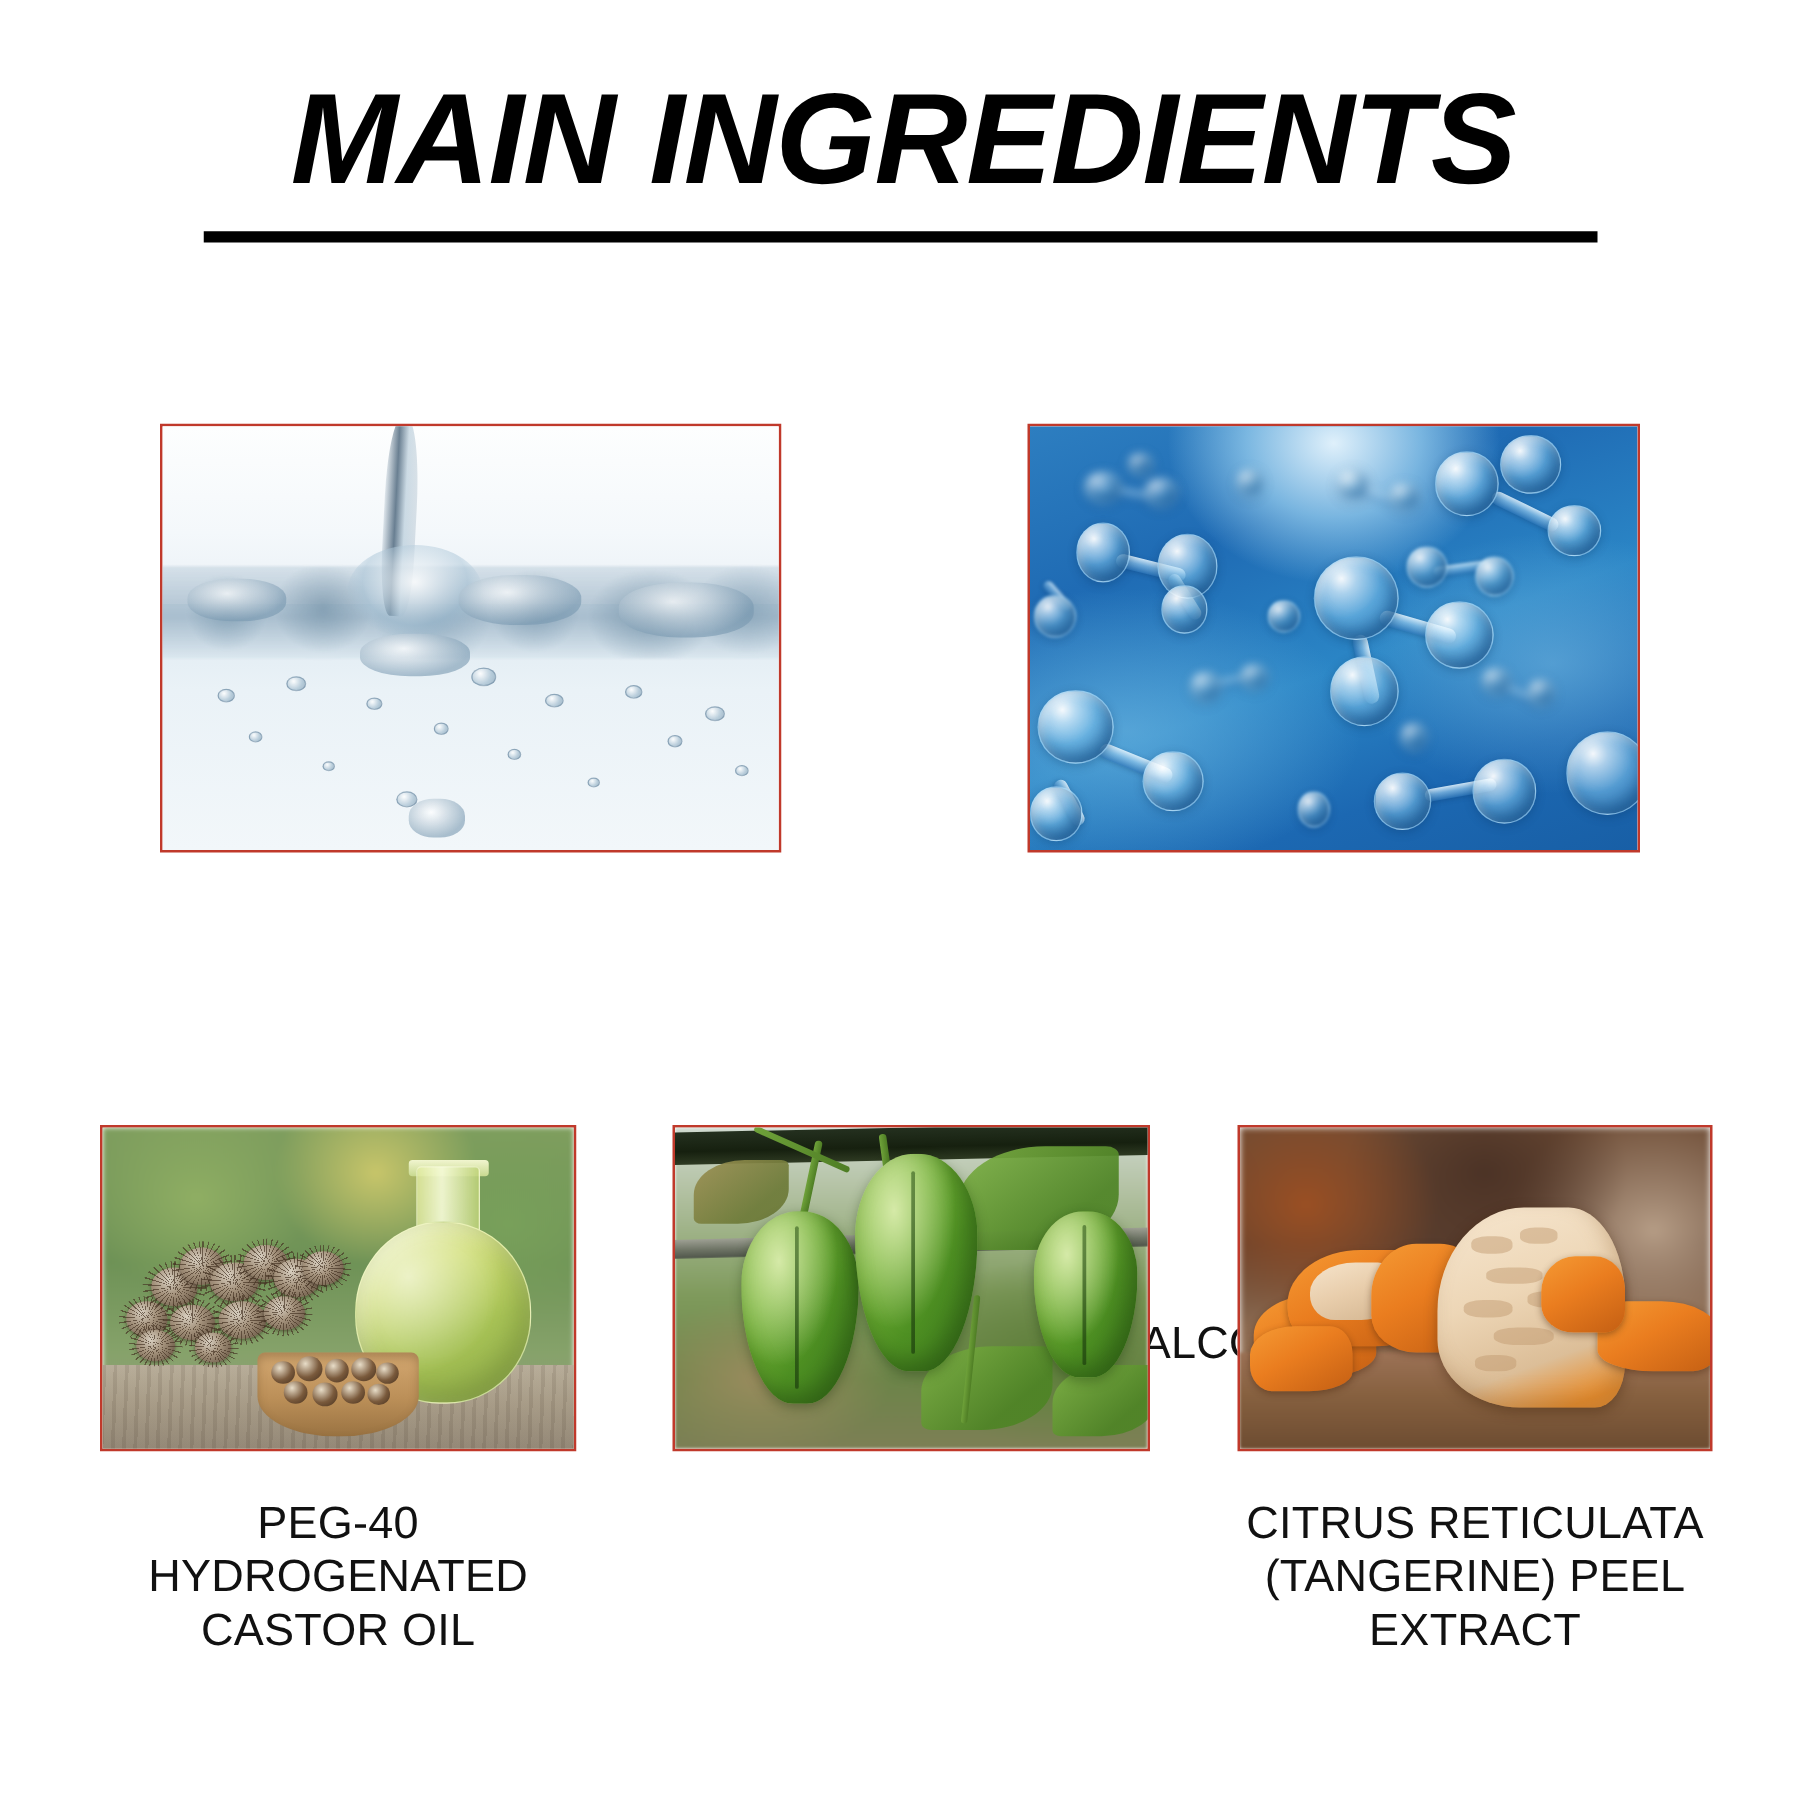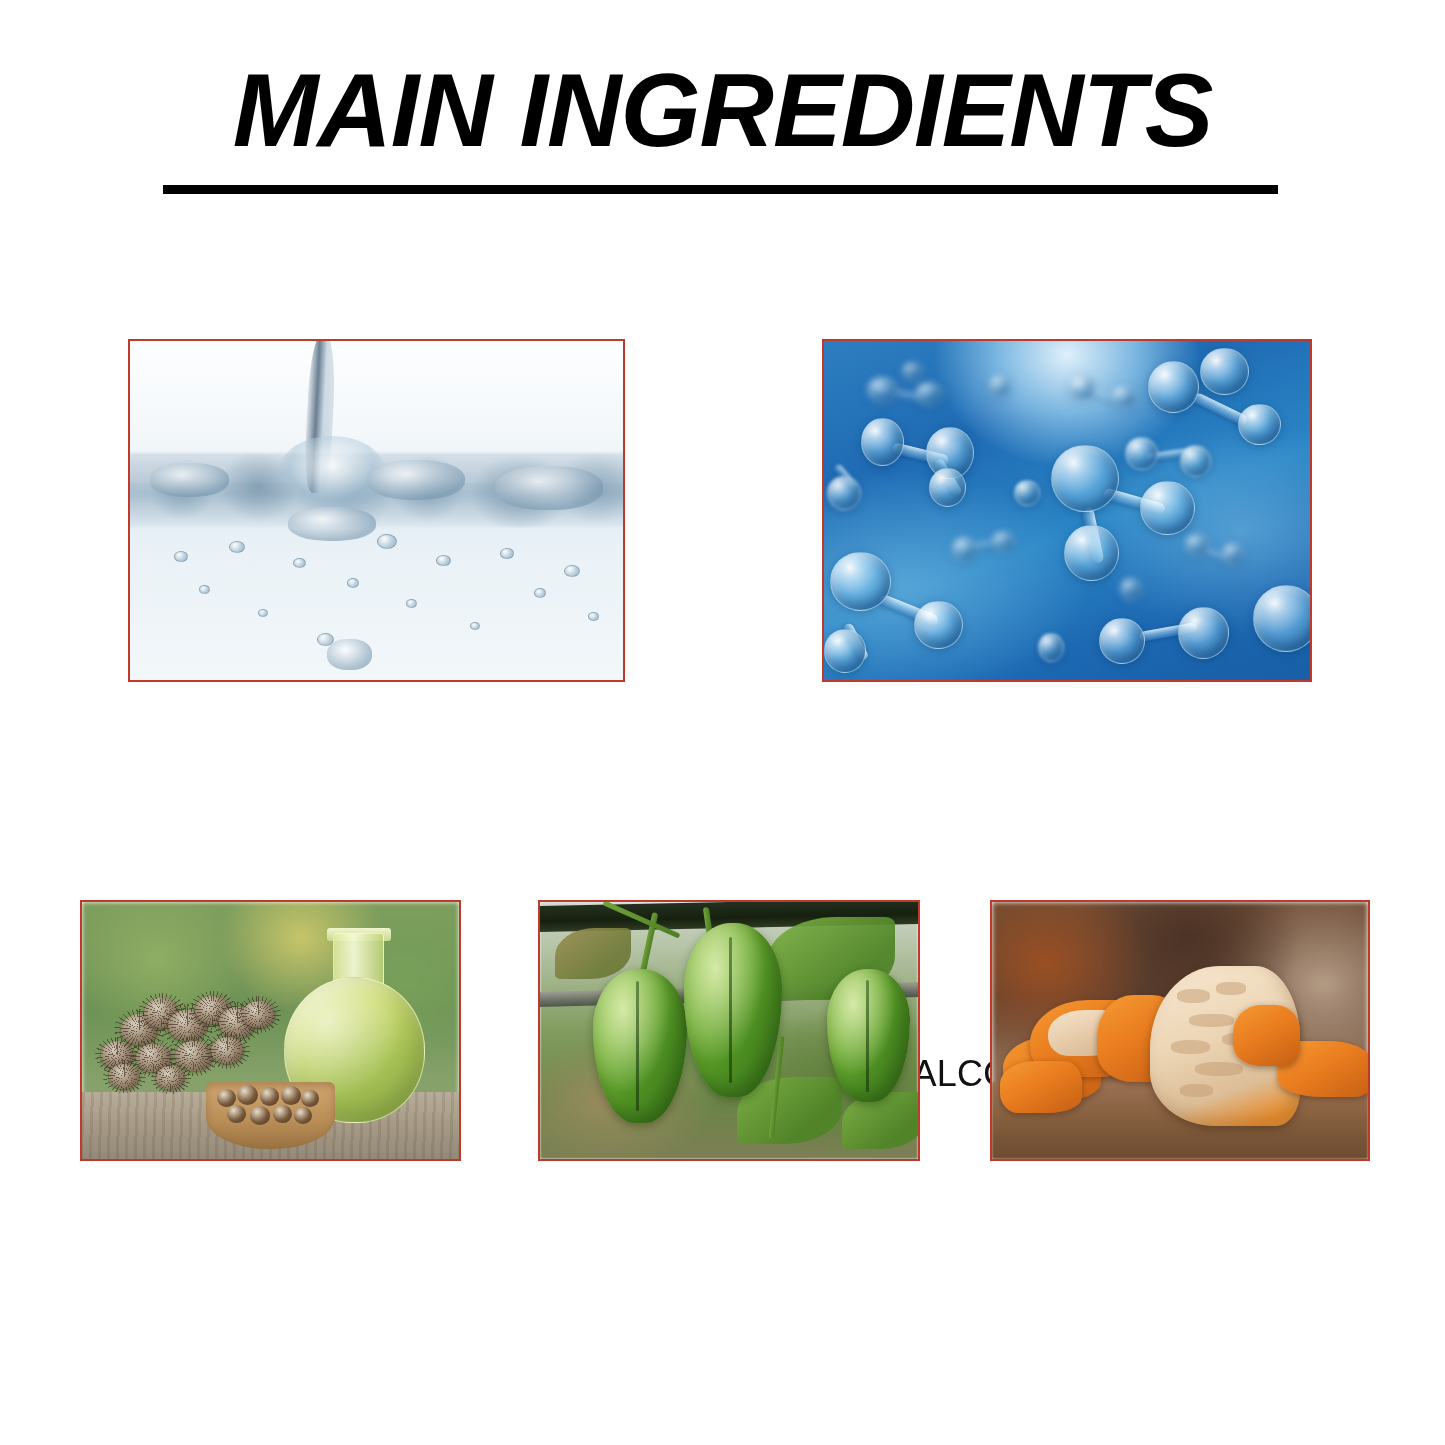--- a/index.html
+++ b/index.html
@@ -524,20 +524,23 @@
         <div class="seed" style="left:42%;top:8%;width:15%;height:28%;"></div>
         <div class="seed" style="left:58%;top:6%;width:16%;height:29%;"></div>
         <div class="seed" style="left:74%;top:12%;width:14%;height:26%;"></div>
         <div class="seed" style="left:16%;top:34%;width:15%;height:27%;"></div>
         <div class="seed" style="left:34%;top:36%;width:16%;height:28%;"></div>
         <div class="seed" style="left:52%;top:34%;width:15%;height:27%;"></div>
         <div class="seed" style="left:68%;top:38%;width:14%;height:25%;"></div>
       </div>
     </div>
   </div>
+  <div class="caption">PEG-40
+HYDROGENATED
+CASTOR OIL</div>
 </div>
 
 <div class="card" id="card-sechium">
   <div class="photo">
     <div class="photo-inner">
       <div class="sech-bg"></div>
       <div class="sech-beam"></div>
       <div class="sech-rail"></div>
 
       <div class="leaf" style="left:60%;top:6%;width:34%;height:32%;"></div>
@@ -576,13 +579,16 @@
         <div class="pith-flake" style="left:14%;top:46%;width:26%;height:9%;"></div>
         <div class="pith-flake" style="left:48%;top:42%;width:24%;height:8%;"></div>
         <div class="pith-flake" style="left:30%;top:60%;width:32%;height:9%;"></div>
         <div class="pith-flake" style="left:20%;top:74%;width:22%;height:8%;"></div>
       </div>
 
       <div class="peel" style="left:76%;top:54%;width:26%;height:22%;border-radius:24% 48% 22% 46% / 36% 48% 40% 30%;"></div>
       <div class="peel" style="left:64%;top:40%;width:18%;height:24%;border-radius:40% 36% 24% 38% / 46% 42% 30% 36%;"></div>
     </div>
   </div>
+  <div class="caption">CITRUS RETICULATA
+(TANGERINE) PEEL
+EXTRACT</div>
 </div>
 
 </body></html>

